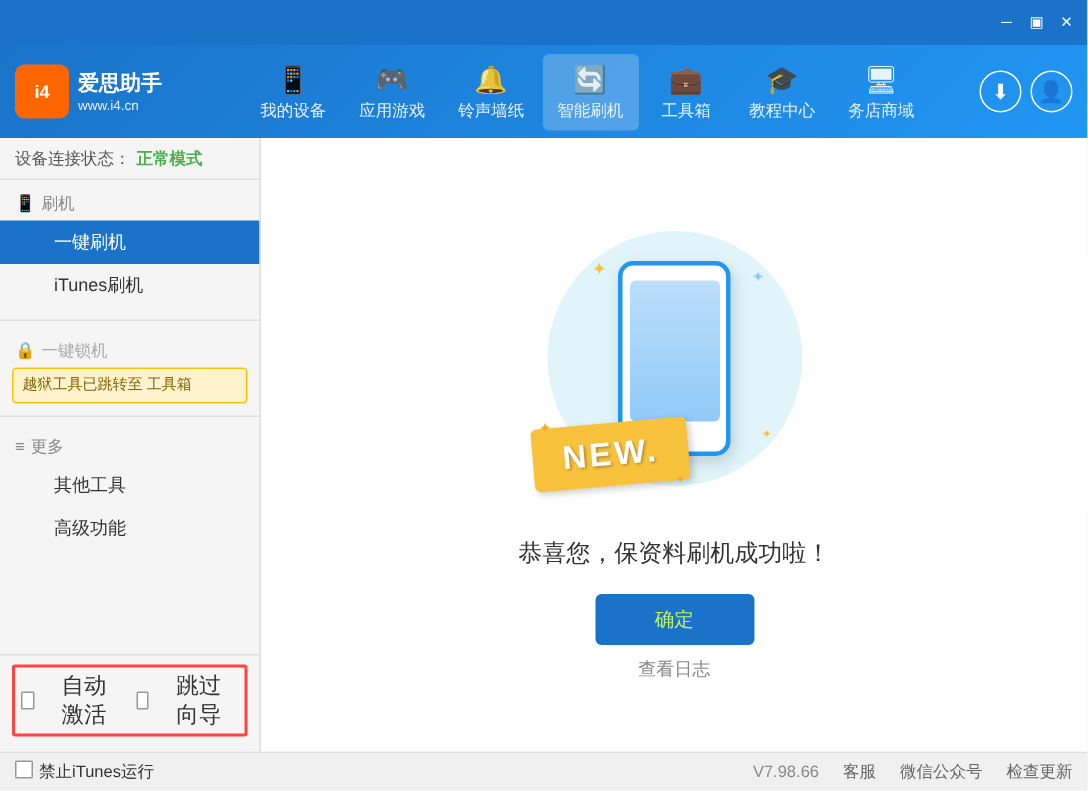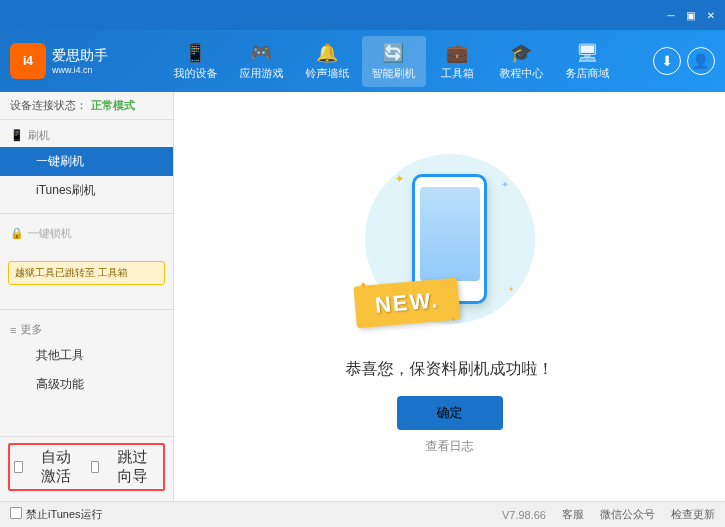--- a/index.html
+++ b/index.html
@@ -8,21 +8,21 @@
     
     .top-bar { width: 100%; height: 30px; background: #1a73c9; display: flex; align-items: center; justify-content: flex-end; padding-right: 6px; }
     .top-bar-icons { display: flex; gap: 4px; }
     .top-bar-icon { width: 16px; height: 16px; color: white; font-size: 10px; display: flex; align-items: center; justify-content: center; cursor: pointer; }
 
     
     .header { width: 100%; height: 62px; background: linear-gradient(135deg, #1a73c9 0%, #2196f3 100%); display: flex; align-items: center; }
     .logo-area { width: 130px; display: flex; align-items: center; padding-left: 10px; gap: 6px; }
     .logo-icon { width: 36px; height: 36px; background: #ff6600; border-radius: 6px; display: flex; align-items: center; justify-content: center; color: white; font-size: 16px; font-weight: bold; }
     .logo-text { color: white; }
-    .logo-main { font-size: 14px; font-weight: normal; }
+    .logo-main { font-size: 14px; font-weight: bold; }
     .logo-sub { font-size: 9px; opacity: 0.9; }
 
     .nav-tabs { display: flex; flex: 1; align-items: center; justify-content: center; gap: 2px; }
     .nav-tab { display: flex; flex-direction: column; align-items: center; padding: 6px 10px; color: white; opacity: 0.9; cursor: pointer; border-radius: 4px; min-width: 60px; }
     .nav-tab.active { background: rgba(255,255,255,0.25); }
     .nav-tab-icon { font-size: 18px; margin-bottom: 2px; }
     .nav-tab-label { font-size: 11px; }
 
     .header-right { display: flex; gap: 6px; padding-right: 10px; }
     .header-btn { width: 28px; height: 28px; border-radius: 50%; border: 1.5px solid white; color: white; display: flex; align-items: center; justify-content: center; cursor: pointer; font-size: 14px; }
@@ -33,39 +33,39 @@
     
     .sidebar { width: 174px; background: #f5f5f5; border-right: 1px solid #ddd; display: flex; flex-direction: column; overflow-y: auto; }
     .sidebar-status { padding: 6px 10px; font-size: 11px; color: #555; display: flex; align-items: center; gap: 4px; border-bottom: 1px solid #e0e0e0; }
     .sidebar-section { padding: 4px 0; }
     .sidebar-section-header { padding: 4px 10px; font-size: 11px; color: #888; display: flex; align-items: center; gap: 4px; }
     .sidebar-item { padding: 6px 10px 6px 36px; font-size: 12px; color: #333; cursor: pointer; }
     .sidebar-item.active { background: #1a73c9; color: white; }
     .sidebar-divider { height: 1px; background: #e0e0e0; margin: 4px 0; }
 
     
-    .repair-notice { margin: 16px 8px; background: #fff3cd; border: 1px solid #ffc107; border-radius: 3px; padding: 4px 6px; font-size: 10px; color: #856404; line-height: 1.4; }
+    .repair-notice { margin: 0 8px; background: #fff3cd; border: 1px solid #ffc107; border-radius: 3px; padding: 4px 6px; font-size: 10px; color: #856404; line-height: 1.4; }
 
     
     .content { flex: 1; display: flex; flex-direction: column; align-items: center; justify-content: center; background: white; padding: 20px; }
     .success-illustration { position: relative; width: 200px; height: 200px; display: flex; align-items: center; justify-content: center; margin-bottom: 20px; }
 
     
     .phone-bg-circle { width: 170px; height: 170px; background: #e0f4f9; border-radius: 50%; display: flex; align-items: center; justify-content: center; position: relative; }
     .phone-shape { width: 75px; height: 130px; background: white; border: 3px solid #2196f3; border-radius: 10px; position: relative; display: flex; flex-direction: column; align-items: center; box-shadow: 2px 4px 10px rgba(0,0,0,0.15); }
     .phone-screen { width: 60px; height: 95px; background: linear-gradient(180deg, #bbdefb 0%, #90caf9 100%); margin-top: 10px; border-radius: 4px; }
     .phone-home { width: 16px; height: 16px; border-radius: 50%; border: 2px solid #2196f3; margin-top: 4px; }
 
     
     .new-ribbon { position: absolute; bottom: 20px; left: -10px; background: #f9c23c; padding: 8px 20px; transform: rotate(-5deg); border-radius: 4px; box-shadow: 2px 2px 5px rgba(0,0,0,0.2); }
     .new-ribbon-text { font-size: 22px; font-weight: bold; color: white; text-shadow: 1px 1px 2px rgba(0,0,0,0.3); letter-spacing: 2px; }
 
     
     .success-text { font-size: 16px; color: #333; margin-bottom: 16px; }
-    .confirm-btn { padding: 8px 40px; background: #1a73c9; color: #000000; border: none; border-radius: 4px; font-size: 13px; cursor: pointer; margin-bottom: 8px; }
+    .confirm-btn { padding: 8px 40px; background: #1a73c9; color: #bef264; border: none; border-radius: 4px; font-size: 13px; cursor: pointer; margin-bottom: 8px; }
     .log-link { font-size: 12px; color: #888; cursor: pointer; }
 
     
     .status-bar { height: 26px; background: #f0f0f0; border-top: 1px solid #ddd; display: flex; align-items: center; padding: 0 10px; gap: 10px; }
 
     
     .sidebar-device-section { margin-top: auto; border-top: 1px solid #e0e0e0; padding: 6px 8px; }
     .auto-activate-row { display: flex; align-items: center; gap: 4px; padding: 4px 0; border: 2px solid #ff4444; border-radius: 2px; padding: 3px 4px; margin-bottom: 4px; }
     .checkbox-item { display: flex; align-items: center; gap: 18px; font-size: 15px; color: #333; }
     .checkbox { width: 12px; height: 12px; border: 1px solid #999; background: white; border-radius: 1px; }

